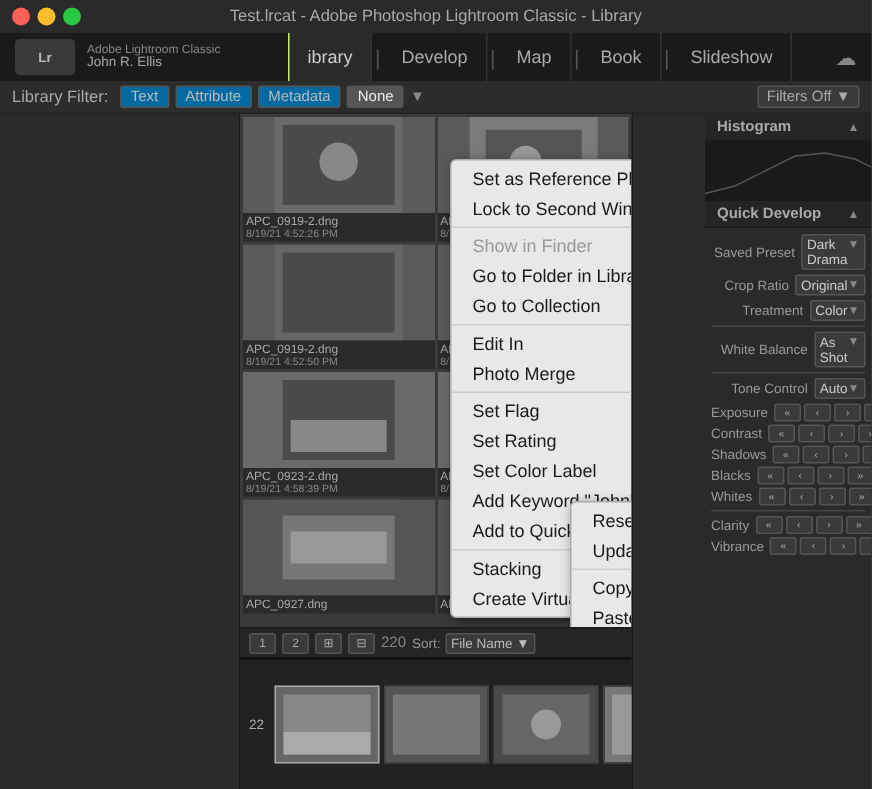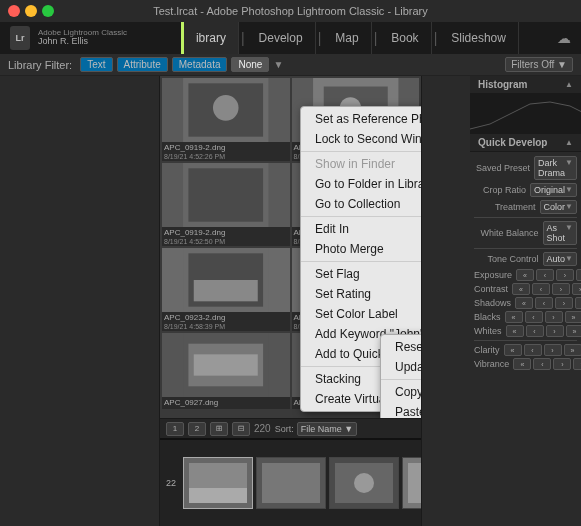--- a/index.html
+++ b/index.html
@@ -46,21 +46,21 @@
 
     
     .app-header {
       height: 32px;
       background: #1a1a1a;
       display: flex;
       align-items: center;
       padding: 0 10px;
     }
     .app-logo {
-      width: 20px;
+      width: 40px;
       height: 24px;
       background: #3a3a3a;
       border-radius: 3px;
       margin-right: 8px;
       display: flex;
       align-items: center;
       justify-content: center;
       font-size: 9px;
       font-weight: bold;
       color: #bbb;
@@ -91,21 +91,21 @@
     .nav-item {
       padding: 0 12px;
       height: 32px;
       display: flex;
       align-items: center;
       font-size: 12px;
       color: #aaa;
       cursor: pointer;
       border-right: 1px solid #333;
     }
-    .nav-item:first-child { border-left: 3px solid #bef264; }
+    .nav-item:first-child { border-left: 1px solid #bef264; }
     .nav-item.active {
       color: #ccc;
       background: #2a2a2a;
     }
     .nav-separator {
       color: #555;
       font-size: 14px;
       padding: 0 2px;
     }
     .nav-right {

